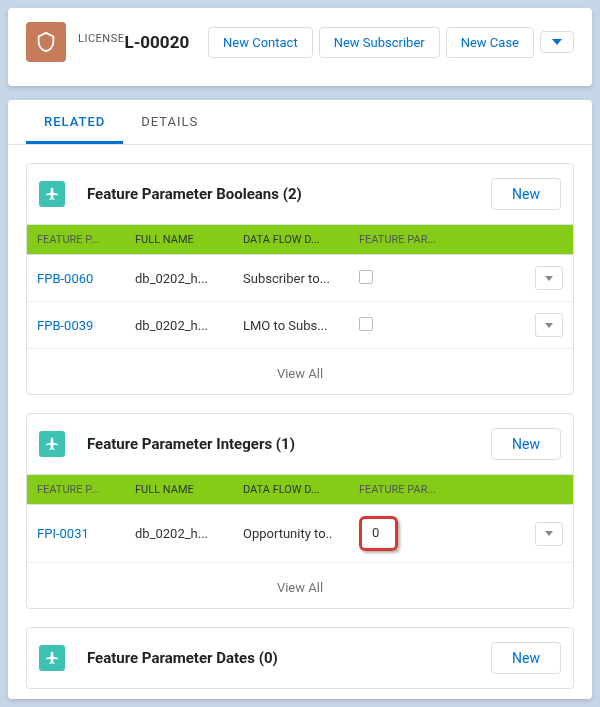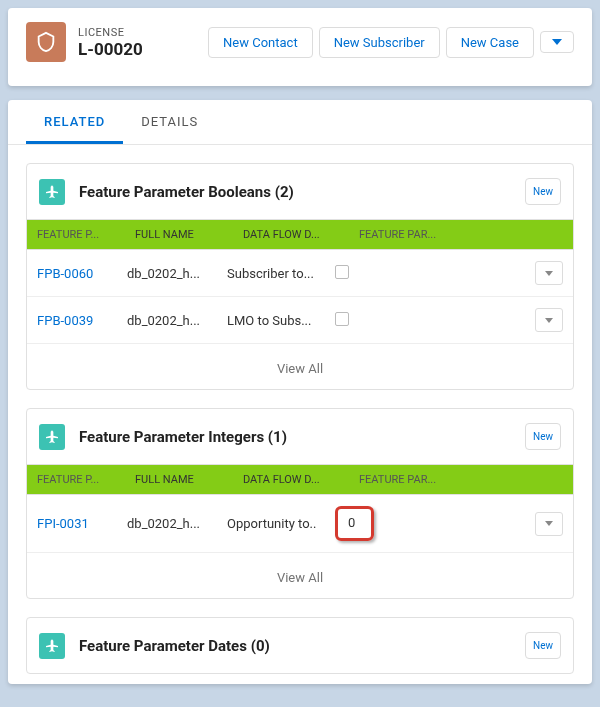--- a/index.html
+++ b/index.html
@@ -2,44 +2,44 @@
 <html><head>
   <meta charset="utf-8">
   <style>
     * { box-sizing: border-box; margin: 0; padding: 0; font-family: -apple-system, BlinkMacSystemFont, "Segoe UI", Roboto, sans-serif; }
     body { background: #c7d6e6; padding: 8px; width: 600px; }
     .card { background: #fff; border-radius: 4px; box-shadow: 0 2px 4px rgba(0,0,0,0.15); }
     .header-card { padding: 14px 18px 24px; margin-bottom: 14px; display:flex; flex-direction:column; }
     .header-top { display:flex; align-items:center; gap:12px; }
     .record-icon { width:40px; height:40px; background:#c87b5a; border-radius:4px; display:flex; align-items:center; justify-content:center; color:#fff; }
     .record-icon svg { width:22px; height:22px; }
-    .record-title-block { flex:0 0 auto; display:flex; flex-direction:column; }
+    .record-title-block { flex:0 0 auto; display:flex; }
     .object-label { font-size:11px; color:#555; letter-spacing:0.5px; }
     .object-name { font-size:17px; font-weight:700; color:#222; }
     .header-actions { margin-left:auto; display:flex; gap:0; align-items:center; }
     .btn { background:#fff; border:1px solid #dcdcdc; color:#0070d2; font-size:13px; padding:7px 14px; cursor:pointer; }
     .header-actions .btn { border-radius:4px; margin-left:6px; }
     .dropdown-btn { width:34px; padding:7px 0; display:flex; align-items:center; justify-content:center; }
     .chev-down { width:0;height:0;border-left:5px solid transparent;border-right:5px solid transparent;border-top:6px solid #0070d2; }
 
     .main-card { padding:0 0 10px; }
     .tabs { display:flex; padding:0 18px; border-bottom:1px solid #e5e5e5; }
     .tab { padding:14px 18px 12px; font-size:13px; letter-spacing:1px; color:#555; cursor:pointer; }
     .tab.active { color:#0070d2; border-bottom:3px solid #0070d2; font-weight:500; }
 
     .related-section { margin:18px 18px 0; border:1px solid #e0e0e0; border-radius:4px; }
-    .section-header { display:flex; align-items:center; padding:14px 12px; gap:14px; }
+    .section-header { display:flex; align-items:center; padding:14px 12px; gap:22px; }
     .section-icon { width:26px; height:26px; background:#3cc2b3; border-radius:3px; display:flex; align-items:center; justify-content:center; }
     .section-icon svg { width:16px; height:16px; color:#fff; }
     .section-title { font-size:15px; font-weight:700; color:#222; flex:1; }
-    .new-btn { border:1px solid #dcdcdc; background:#fff; color:#0070d2; font-size:10px; padding:7px 7px; border-radius:4px; cursor:pointer; }
+    .new-btn { border:1px solid #dcdcdc; background:#fff; color:#0070d2; font-size:14px; padding:7px 20px; border-radius:4px; cursor:pointer; }
 
     .table-head { display:flex; background:#84cc16; border-top:1px solid #e0e0e0; border-bottom:1px solid #e0e0e0; padding:8px 10px; font-size:11px; color:#555; gap:8px; }
     .col1{flex:0 0 90px;} .col2{flex:0 0 100px;} .col3{flex:0 0 108px;} .col4{flex:0 0 92px;} .col5{flex:1; text-align:right;}
-    .table-row { display:flex; padding:11px 10px; font-size:13px; border-bottom:1px solid #eee; align-items:center; }
+    .table-row { display:flex; padding:11px 10px; font-size:13px; border-bottom:1px solid #eee; align-items:center; gap:8px; }
     .table-row .col1 a { color:#0070d2; text-decoration:none; }
     .col2,.col3 { color:#333; white-space:nowrap; overflow:hidden; text-overflow:ellipsis; }
     .checkbox { width:14px; height:14px; border:1px solid #bbb; border-radius:2px; display:inline-block; }
     .row-action { width:28px; height:24px; border:1px solid #dcdcdc; border-radius:3px; background:#fff; cursor:pointer; display:inline-flex; align-items:center; justify-content:center; float:right; }
     .chev-mini { width:0;height:0;border-left:4px solid transparent;border-right:4px solid transparent;border-top:5px solid #888; }
     .view-all { text-align:center; padding:14px 0 12px; }
     .view-all a { color:#737373; text-decoration:none; font-size:13px; }
     .highlight-cell { border:3px solid #d43a2f; border-radius:6px; padding:6px 16px 8px 10px; display:inline-block; color:#333; box-shadow: 2px 2px 3px rgba(0,0,0,0.3); }
   </style>
 </head>

